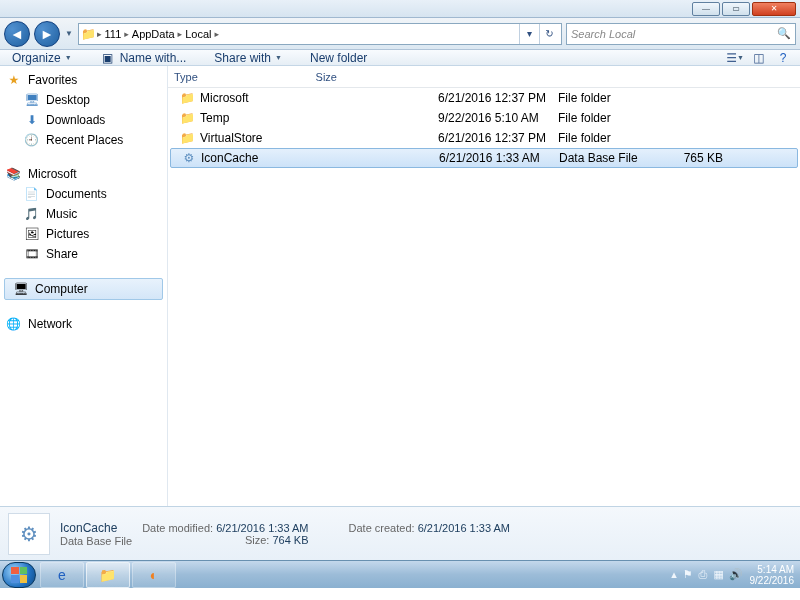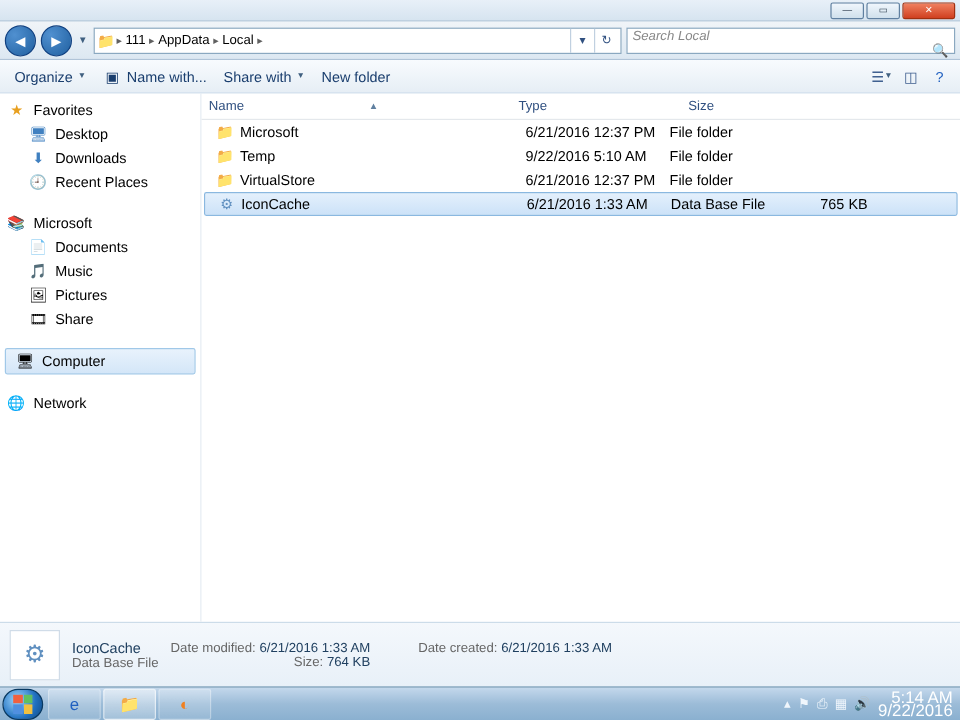--- a/index.html
+++ b/index.html
@@ -12,25 +12,25 @@
 
 
 .navbar { height: 32px; background: linear-gradient(#f0f4f8, #dce8f2); border-bottom: 1px solid #b0c4d8; display: flex; align-items: center; padding: 0 4px; gap: 4px; }
 .nav-back, .nav-fwd { width: 26px; height: 26px; border-radius: 50%; background: radial-gradient(circle at 30% 30%, #5090d0, #2060a0); border: 1px solid #104080; display: flex; align-items: center; justify-content: center; color: #fff; font-size: 14px; }
 .nav-dd { width: 10px; height: 26px; display: flex; align-items: center; justify-content: center; color: #406080; font-size: 8px; }
 .addrbar { flex: 1; height: 22px; background: #fff; border: 1px solid #8aa8c0; display: flex; align-items: center; padding: 0 2px; font-size: 11px; }
 .addr-seg { padding: 0 3px; display: flex; align-items: center; gap: 2px; cursor: default; }
 .addr-sep { color: #606060; font-size: 9px; }
 .addr-right { display: flex; margin-left: auto; }
 .addr-btn { width: 20px; height: 20px; display: flex; align-items: center; justify-content: center; border-left: 1px solid #c0d0e0; color: #305080; font-size: 10px; }
-.searchbox { width: 274px; height: 22px; background: #fff; border: 1px solid #8aa8c0; display: flex; padding: 0 4px; font-size: 11px; color: #888; font-style: italic; flex-direction: column; }
+.searchbox { width: 230px; height: 22px; background: #fff; border: 1px solid #8aa8c0; display: flex; align-items: center; padding: 0 4px; font-size: 11px; color: #888; font-style: italic; }
 .searchbox .mag { margin-left: auto; color: #506880; font-style: normal; }
 
 
-.toolbar { height: 28px; background: linear-gradient(#f8fbfe, #e6eef5); border-bottom: 1px solid #c4d6e6; display: flex; align-items: center; padding: 0 8px; gap: 6px; font-size: 12px; color: #1a3e6e; }
+.toolbar { height: 16px; background: linear-gradient(#f8fbfe, #e6eef5); border-bottom: 1px solid #c4d6e6; display: flex; align-items: center; padding: 0 8px; gap: 20px; font-size: 12px; color: #1a3e6e; }
 .tb-item { display: flex; align-items: center; gap: 4px; padding: 2px 4px; }
 .tb-dd { font-size: 7px; color: #406080; }
 .tb-right { margin-left: auto; display: flex; gap: 6px; align-items: center; }
 .tb-icon { width: 18px; height: 18px; display: flex; align-items: center; justify-content: center; font-size: 12px; color: #406090; }
 
 
 .main { display: flex; height: 440px; }
 .sidebar { width: 168px; background: #fff; border-right: 1px solid #e0e8f0; padding: 4px 0; font-size: 12px; overflow: hidden; }
 .side-group { margin-bottom: 14px; }
 .side-head { display: flex; align-items: center; gap: 6px; padding: 2px 6px; font-size: 12px; }
@@ -63,21 +63,21 @@
 
 
 .taskbar { height: 28px; background: linear-gradient(#c4d8ec, #9cbcd8 50%, #8ab0d0); border-top: 1px solid #6890b0; display: flex; align-items: center; padding: 0 2px; font-size: 10px; }
 .start-orb { width: 34px; height: 26px; border-radius: 13px; background: radial-gradient(circle at 35% 35%, #a0d8ff, #2070c0 60%, #104880); border: 1px solid #083860; margin-right: 4px; display:flex; align-items:center; justify-content:center;}
 .orb-flag { width:16px; height:16px; display:grid; grid-template: 1fr 1fr / 1fr 1fr; gap:1px;}
 .orb-flag span:nth-child(1){background:#f06040;} .orb-flag span:nth-child(2){background:#60c060;} .orb-flag span:nth-child(3){background:#5090e0;} .orb-flag span:nth-child(4){background:#f0c040;}
 .task-btn { width: 44px; height: 26px; border: 1px solid rgba(255,255,255,0.3); border-radius: 2px; margin-right: 2px; background: linear-gradient(rgba(255,255,255,0.25), rgba(255,255,255,0.1)); display: flex; align-items: center; justify-content: center; font-size:14px; }
 .task-btn.active { background: linear-gradient(rgba(255,255,255,0.5), rgba(255,255,255,0.2)); border-color: rgba(255,255,255,0.6); }
 .tray { margin-left: auto; display: flex; align-items: center; gap: 6px; color: #fff; padding-right: 4px; }
 .tray-ic { font-size: 11px; color: #f0f6fc; }
-.clock { text-align: right; line-height: 11px; font-size: 14px; color: #fff; }
+.clock { text-align: right; line-height: 11px; font-size: 10px; color: #fff; }
 
 .folder-ic { color: #e8c060; }
 .file-ic { color: #6090c0; }
 </style>
 </head>
 <body>
 
 <div class="titlebar">
   <div class="win-btn">—</div>
   <div class="win-btn">▭</div>
@@ -182,24 +182,20 @@
     <div class="side-group">
       <div class="side-head">
           <span class="ic" style="color:#4080c0;">🌐</span>
           <span>Network</span>
         </div>
     </div>
   </div>
 
   <div class="filelist">
     <div class="col-head">
-      <div class="col-name">
-          <span>Name</span>
-          <span class="sort-arrow">▲</span>
-        </div>
       <div class="col-type">Type</div>
       <div class="col-size">Size</div>
     </div>
     <div id="rows">
         <div class="row">
           <div class="col-name">
             <span class="ic folder-ic">📁</span>
             <span>Microsoft</span>
           </div>
           <div class="col-date">6/21/2016 12:37 PM</div>

